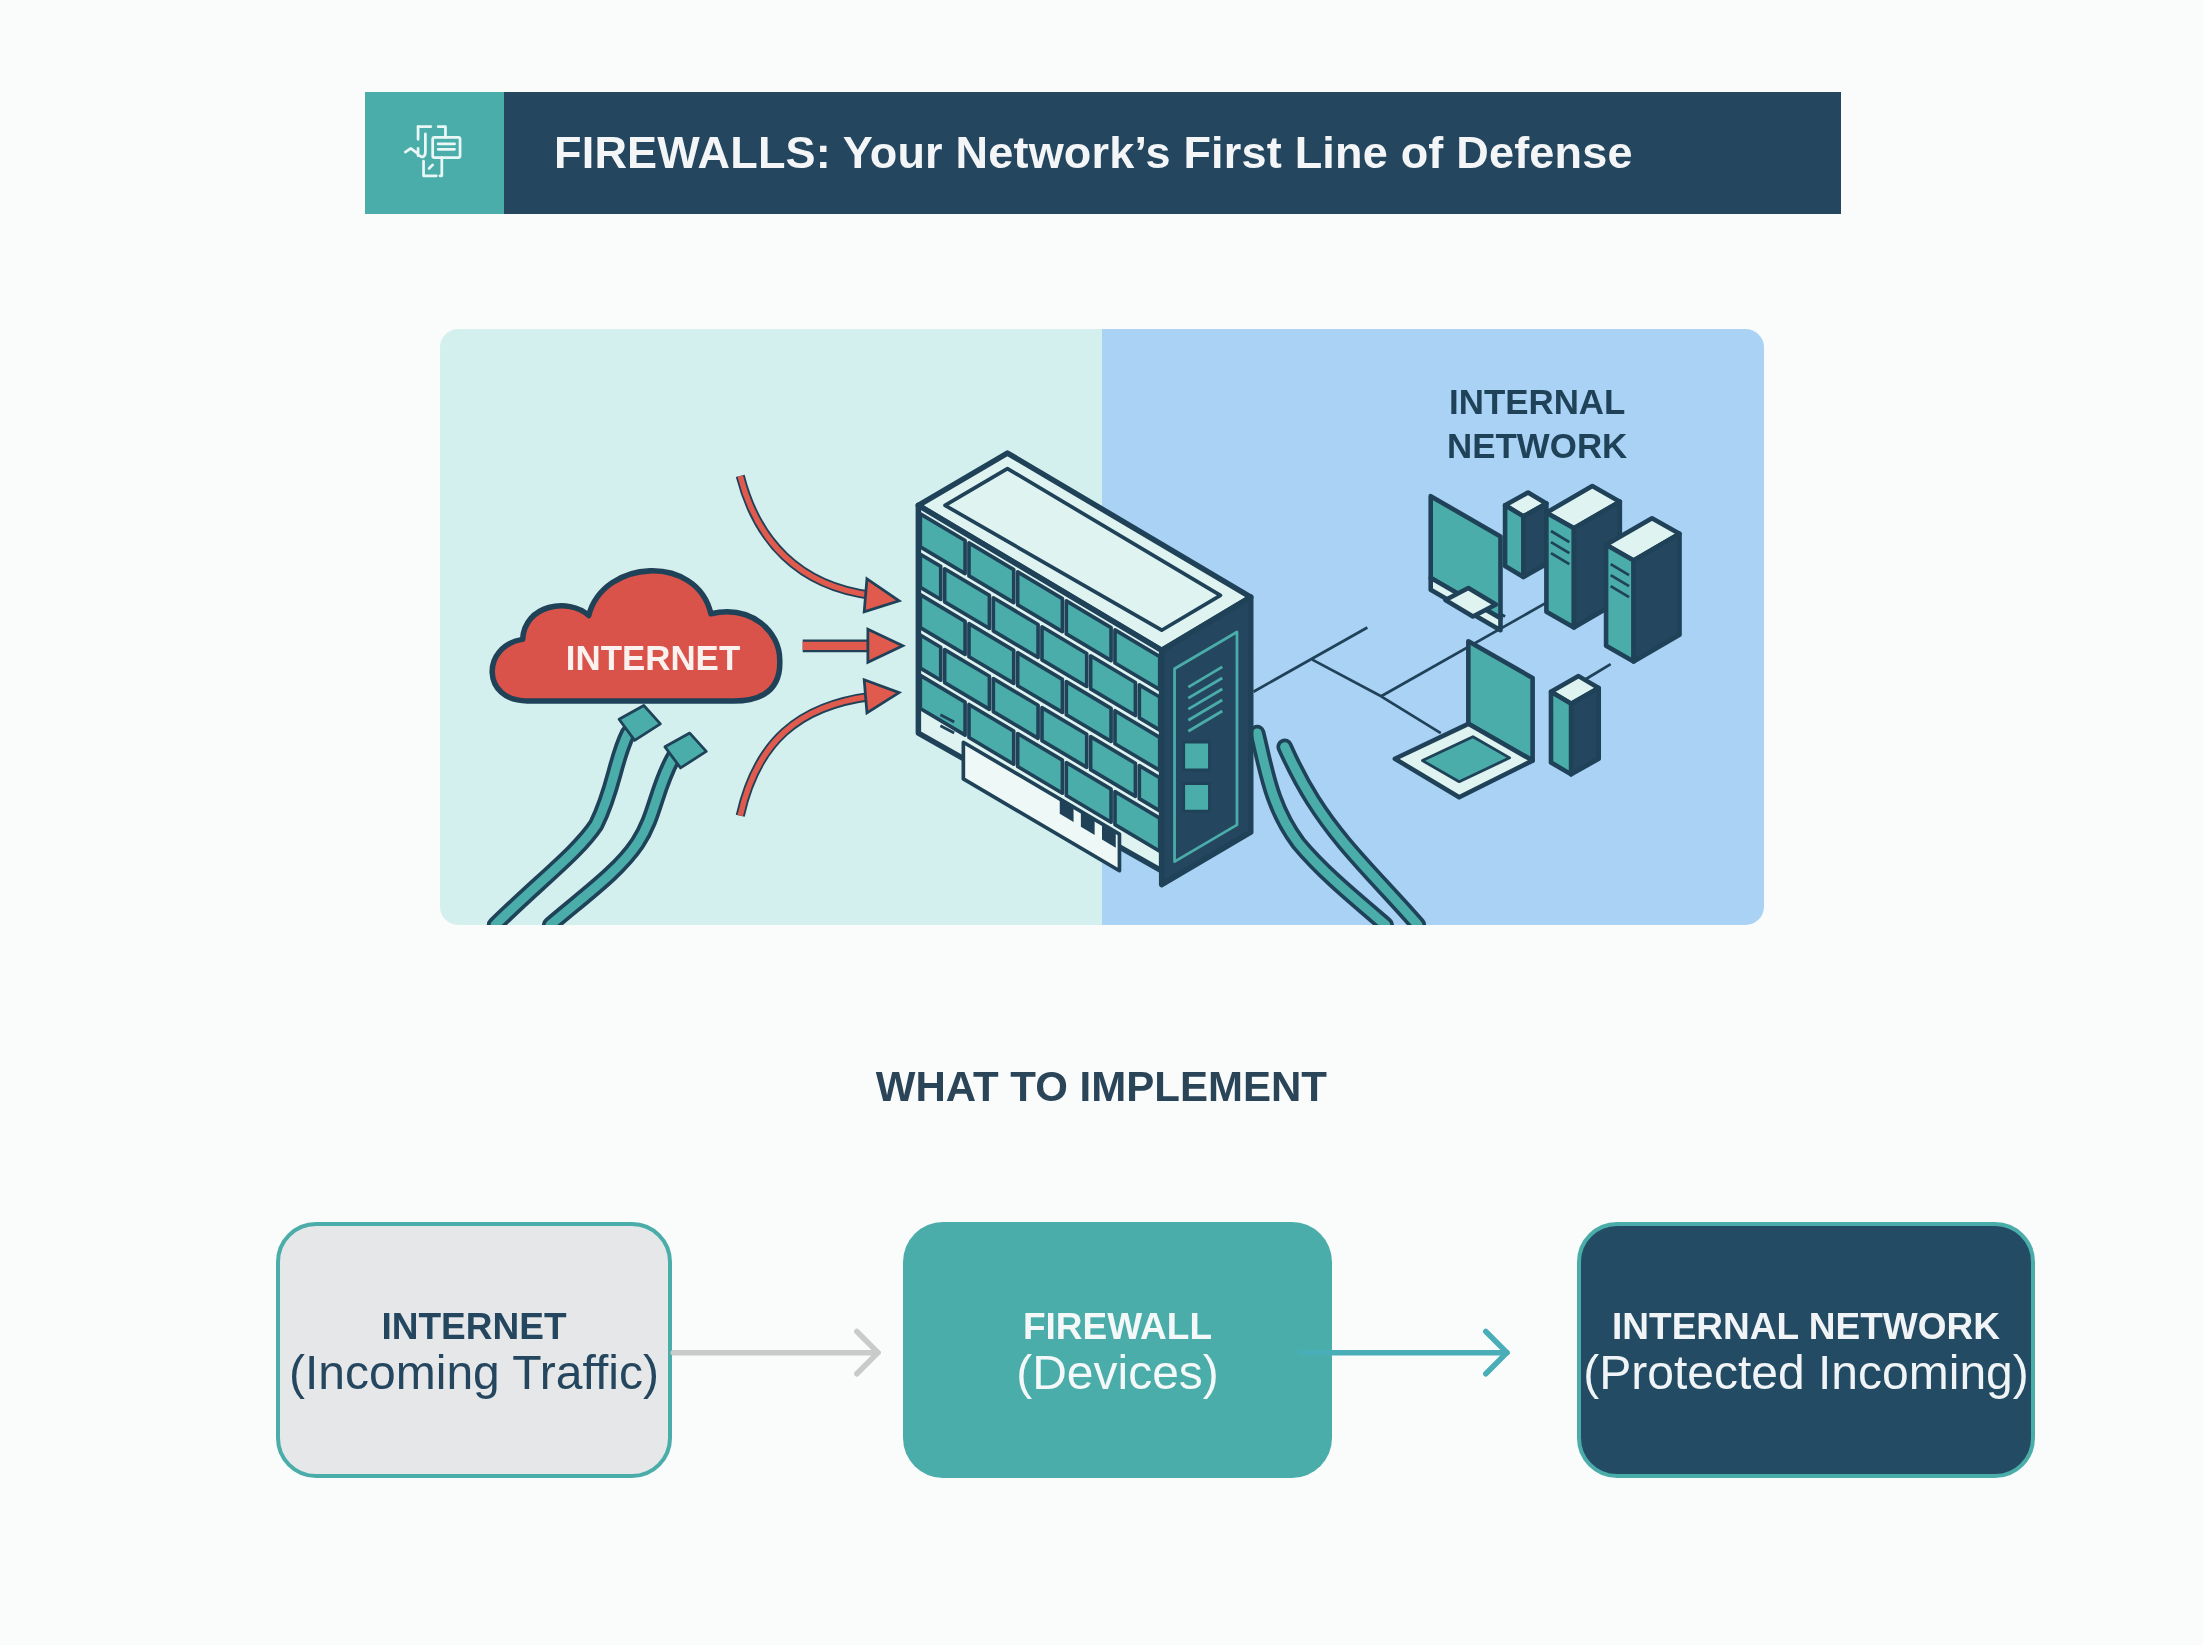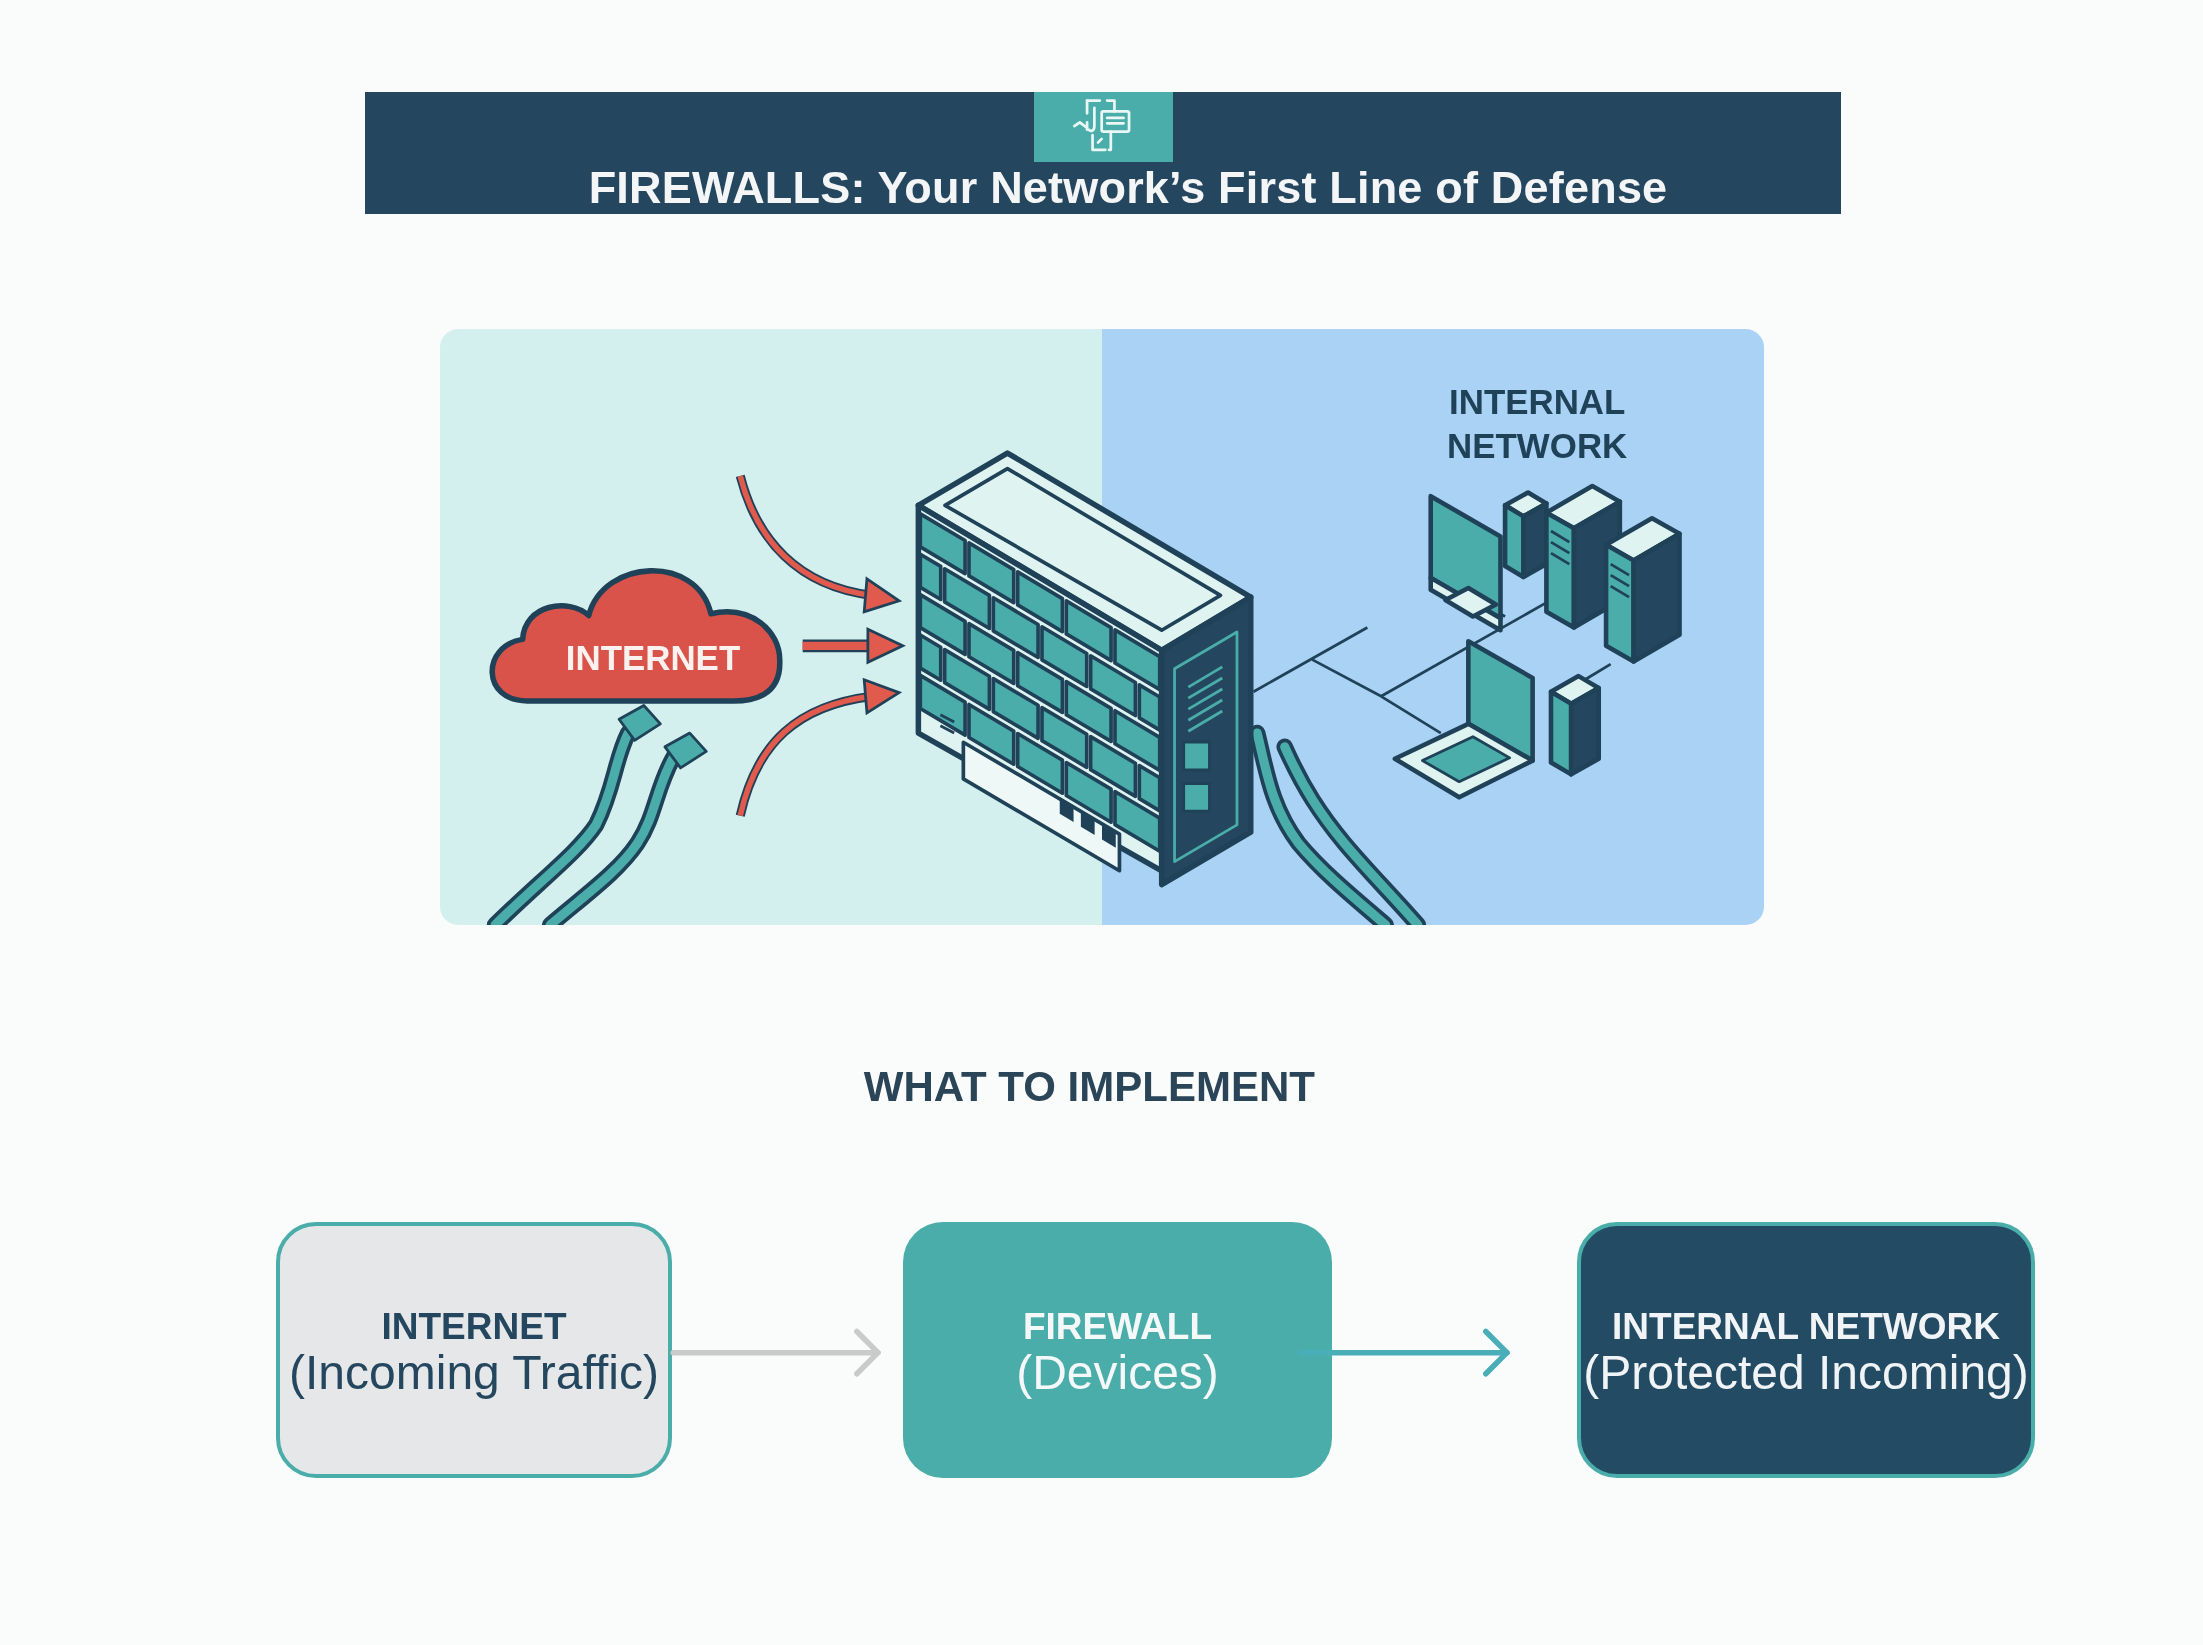--- a/index.html
+++ b/index.html
@@ -3,38 +3,38 @@
 <meta charset="utf-8">
 <style>
   html, body { margin: 0; padding: 0; }
   body {
     width: 2204px; height: 1646px; position: relative; overflow: hidden;
     background: #fafbfb;
     font-family: "Liberation Sans", "DejaVu Sans", sans-serif;
   }
   .header {
     position: absolute; left: 365px; top: 92px; width: 1476px; height: 122px;
-    background: #24475f; display: flex; align-items: center; flex-direction: column;
+    background: #24475f; display: flex; align-items: center;
   }
   .header-icon-block {
     width: 139px; height: 122px; background: #4aada9;
     display: flex; align-items: center; justify-content: center;
   }
   .header-title {
     margin-left: 50px; color: #f3f5f6; font-size: 45px; font-weight: 700;
     letter-spacing: 0.2px; white-space: nowrap;
   }
   .panel {
     position: absolute; left: 440px; top: 329px; width: 1324px; height: 596px;
     border-radius: 18.4px; overflow: hidden;
   }
   .panel svg { position: absolute; left: 0; top: 0; }
   .section-heading {
     position: absolute; left: 0; width: 2188px; top: 1063px; text-align: center;
-    padding-left: 0; color: #2a4458; font-size: 42px; font-weight: 700;
+    padding-left: 12px; color: #2a4458; font-size: 42px; font-weight: 700;
   }
   .section-heading span { position: relative; left: -4.6px; }
   .flow-box {
     position: absolute; top: 1222px; height: 256px; border-radius: 40px;
     box-sizing: border-box; display: flex; flex-direction: column;
     align-items: center; justify-content: center; text-align: center;
   }
   .flow-box .t { font-size: 37px; font-weight: 700; line-height: 46px; }
   .flow-box .s { font-size: 48px; font-weight: 400; line-height: 46px; }
   .box-internet { left: 276px; width: 396px; background: #e6e7e8; border: 4.6px solid #4aada9; }

